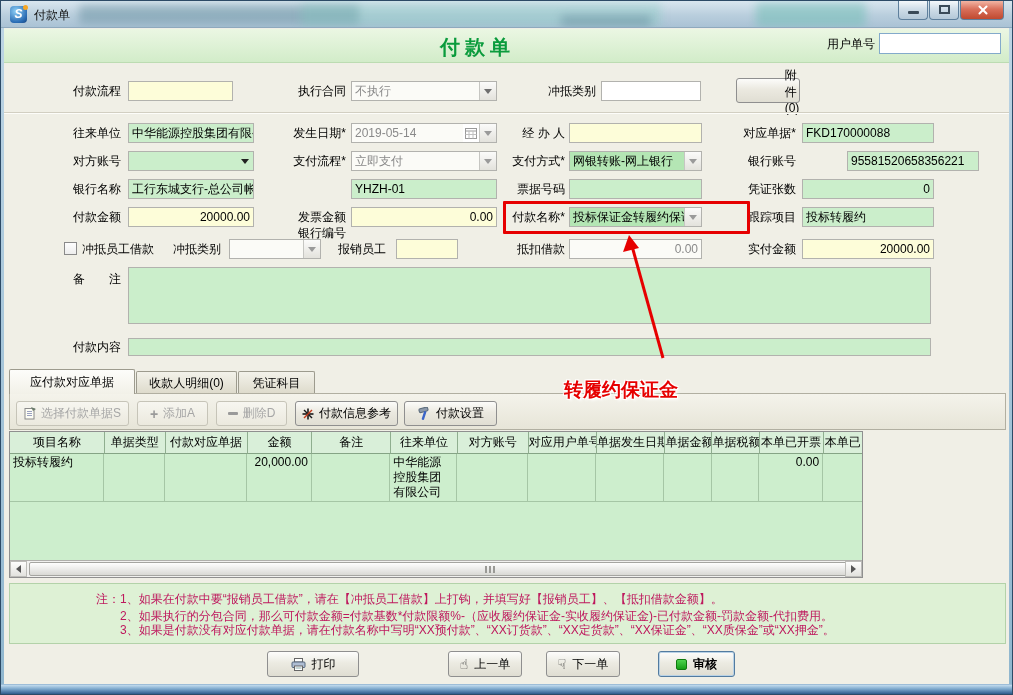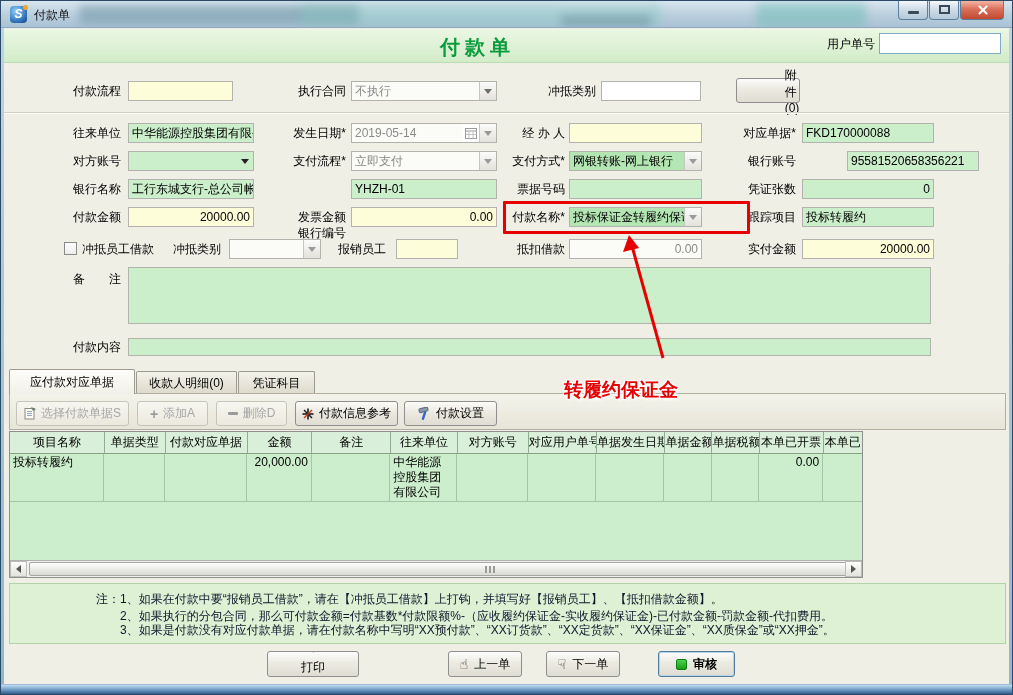--- a/index.html
+++ b/index.html
@@ -88,21 +88,21 @@
   .sb-arrow{position:absolute;top:0;width:17px;height:16px;border:1px solid #bcbcb8;
             background:linear-gradient(#fdfdfc,#e2e2de);display:flex;align-items:center;justify-content:center;}
   .tri-l{width:0;height:0;border-top:4px solid transparent;border-bottom:4px solid transparent;border-right:5px solid #555;}
   .tri-r{width:0;height:0;border-top:4px solid transparent;border-bottom:4px solid transparent;border-left:5px solid #555;}
   .sb-thumb{position:absolute;left:19px;top:1px;width:939px;height:14px;border:1px solid #a5a5a1;border-radius:2px;
             background:linear-gradient(#fefefe,#d9d9d5);}
   .sb-grip{position:absolute;left:455px;top:3px;display:flex;gap:2px;}
   .sb-grip span{width:2px;height:7px;background:#9a9a96;}
   
   .notes{position:absolute;left:8px;top:582px;width:997px;height:61px;background:#def1d5;border:1px solid #b3d2a9;}
-  .note-line{position:absolute;white-space:nowrap;font-size:12px;color:#0f172a;}
+  .note-line{position:absolute;white-space:nowrap;font-size:12px;color:#be185d;}
   
   .fbtn{position:absolute;top:650px;height:26px;display:flex;align-items:center;justify-content:center;gap:6px;
         background:linear-gradient(#fdfdfc,#ecebe2 45%,#dfddd2);border:1px solid #8f8f8f;border-radius:3px;font-size:12px;}
   .audit{border:1px solid #527ba0;box-shadow:0 0 0 1px #b9d2e6 inset;font-weight:bold;}
   .gsq{width:11px;height:11px;background:linear-gradient(#4ed34e,#17a017);border:1px solid #0f7a0f;border-radius:2px;}
   .hand{font-family:"DejaVu Sans",sans-serif;font-size:14px;color:#3a3a3a;line-height:14px;}
 </style>
 </head>
 <body>
 
@@ -340,21 +340,21 @@
         </div>
     </div>
   </div>
 
   <div class="notes">
     <div class="note-line" style="left:86px;top:7px;">注：1、如果在付款中要“报销员工借款”，请在【冲抵员工借款】上打钩，并填写好【报销员工】、【抵扣借款金额】。</div>
     <div class="note-line" style="left:110px;top:24px;">2、如果执行的分包合同，那么可付款金额=付款基数*付款限额%-（应收履约保证金-实收履约保证金)-已付款金额-罚款金额-代扣费用。</div>
     <div class="note-line" style="left:110px;top:38px;">3、如果是付款没有对应付款单据，请在付款名称中写明“XX预付款”、“XX订货款”、“XX定货款”、“XX保证金”、“XX质保金”或“XX押金”。</div>
   </div>
 
-  <div class="fbtn" style="left:266px;width:92px;flex-direction:column;">
+  <div class="fbtn" style="left:266px;width:92px;">
     <svg width="15" height="13" viewBox="0 0 15 13">
       <rect x="3.5" y="0.5" width="8" height="3.5" fill="#fff" stroke="#666"></rect>
       <rect x="1" y="4" width="13" height="5.5" rx="1" fill="#aebdd3" stroke="#56687e"></rect>
       <rect x="3.5" y="8" width="8" height="4.5" fill="#fff" stroke="#666"></rect>
       <line x1="4.5" y1="10" x2="10.5" y2="10" stroke="#8aa"></line>
     </svg>
     <span>打印</span>
   </div>
   <div class="fbtn" style="left:447px;width:74px;">
     <span class="hand">☝</span>

